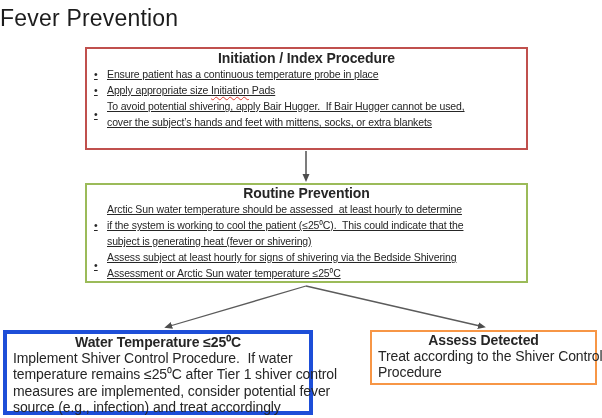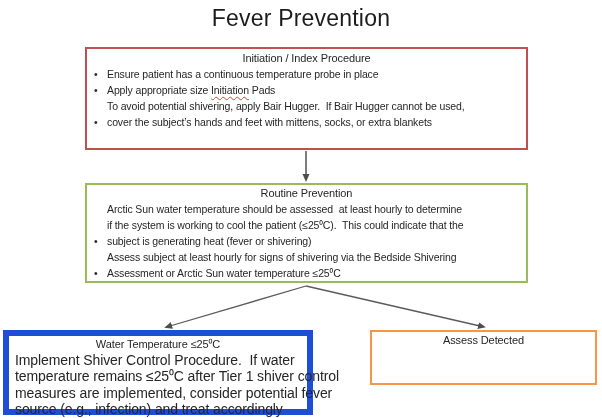--- a/index.html
+++ b/index.html
@@ -1,31 +1,31 @@
 <!DOCTYPE html>
 <html><head>
 <meta charset="utf-8">
 <style>
   html,body { margin:0; padding:0; background:#ffffff; }
   .canvas {
     position:relative; width:602px; height:418px; background:#ffffff;
     font-family:"Liberation Sans", sans-serif; color:#262626; overflow:hidden;
   }
   .title {
-    position:absolute; top:5px; left:0; width:602px; text-align:center;
+    position:absolute; top:5px; left:0; width:602px; text-align:left;
     font-size:23px; color:#1c1c1c; letter-spacing:0.2px;
   }
   .box { position:absolute; box-sizing:border-box; background:#ffffff; }
   .box.red    { left:85px;  top:47px;  width:443px; height:103px; border:2px solid #C0504D; padding:1px 5px 0 5px; }
   .box.green  { left:85px;  top:183px; width:443px; height:100px; border:2px solid #9BBB59; padding:0 5px; }
-  .box.orangeL{ left:3px;   top:330px; width:310px; height:85px;  border:6px solid #1d4ed8; padding:0 6px; }
+  .box.orangeL{ left:3px;   top:330px; width:310px; height:85px;  border:4px solid #1d4ed8; padding:0 6px; }
   .box.orangeR{ left:370px; top:330px; width:227px; height:55px;  border:2px solid #F79646; padding:0 6px; }
-  .box-header { font-weight:normal; text-align:center; font-size:11px; line-height:16px; letter-spacing:-0.1px; }
+  .box-header { font-weight:bold; text-align:center; font-size:14px; line-height:16px; letter-spacing:-0.1px; }
   .orangeL .box-header, .orangeR .box-header { line-height:16.2px; }
-  .bullet-row { display:flex; align-items:flex-end; }
+  .bullet-row { display:flex; align-items:center;text-decoration:underline; }
   .bullet-row::before {
     content:"\2022"; flex:none; width:13px; padding-left:2px;
     font-size:10.5px; line-height:16px; color:#262626;
   }
   .bullet-text {
     white-space:pre; font-size:10.5px; line-height:16px; letter-spacing:-0.12px; color:#262626;
   }
   .body-text {
     white-space:pre; font-size:14px; line-height:16.2px; letter-spacing:-0.1px;
     text-align:left; color:#262626;
@@ -84,15 +84,17 @@
   <div class="box orangeL">
     <div class="box-header">Water Temperature ≤25⁰C</div>
     <div class="body-text">Implement Shiver Control Procedure.  If water
 temperature remains ≤25⁰C after Tier 1 shiver control
 measures are implemented, consider potential fever
 source (e.g., infection) and treat accordingly</div>
   </div>
 
   <div class="box orangeR">
     <div class="box-header">Assess Detected</div>
+    <div class="body-text">Treat according to the Shiver Control
+Procedure</div>
   </div>
 
 </div>
 
 </body></html>

